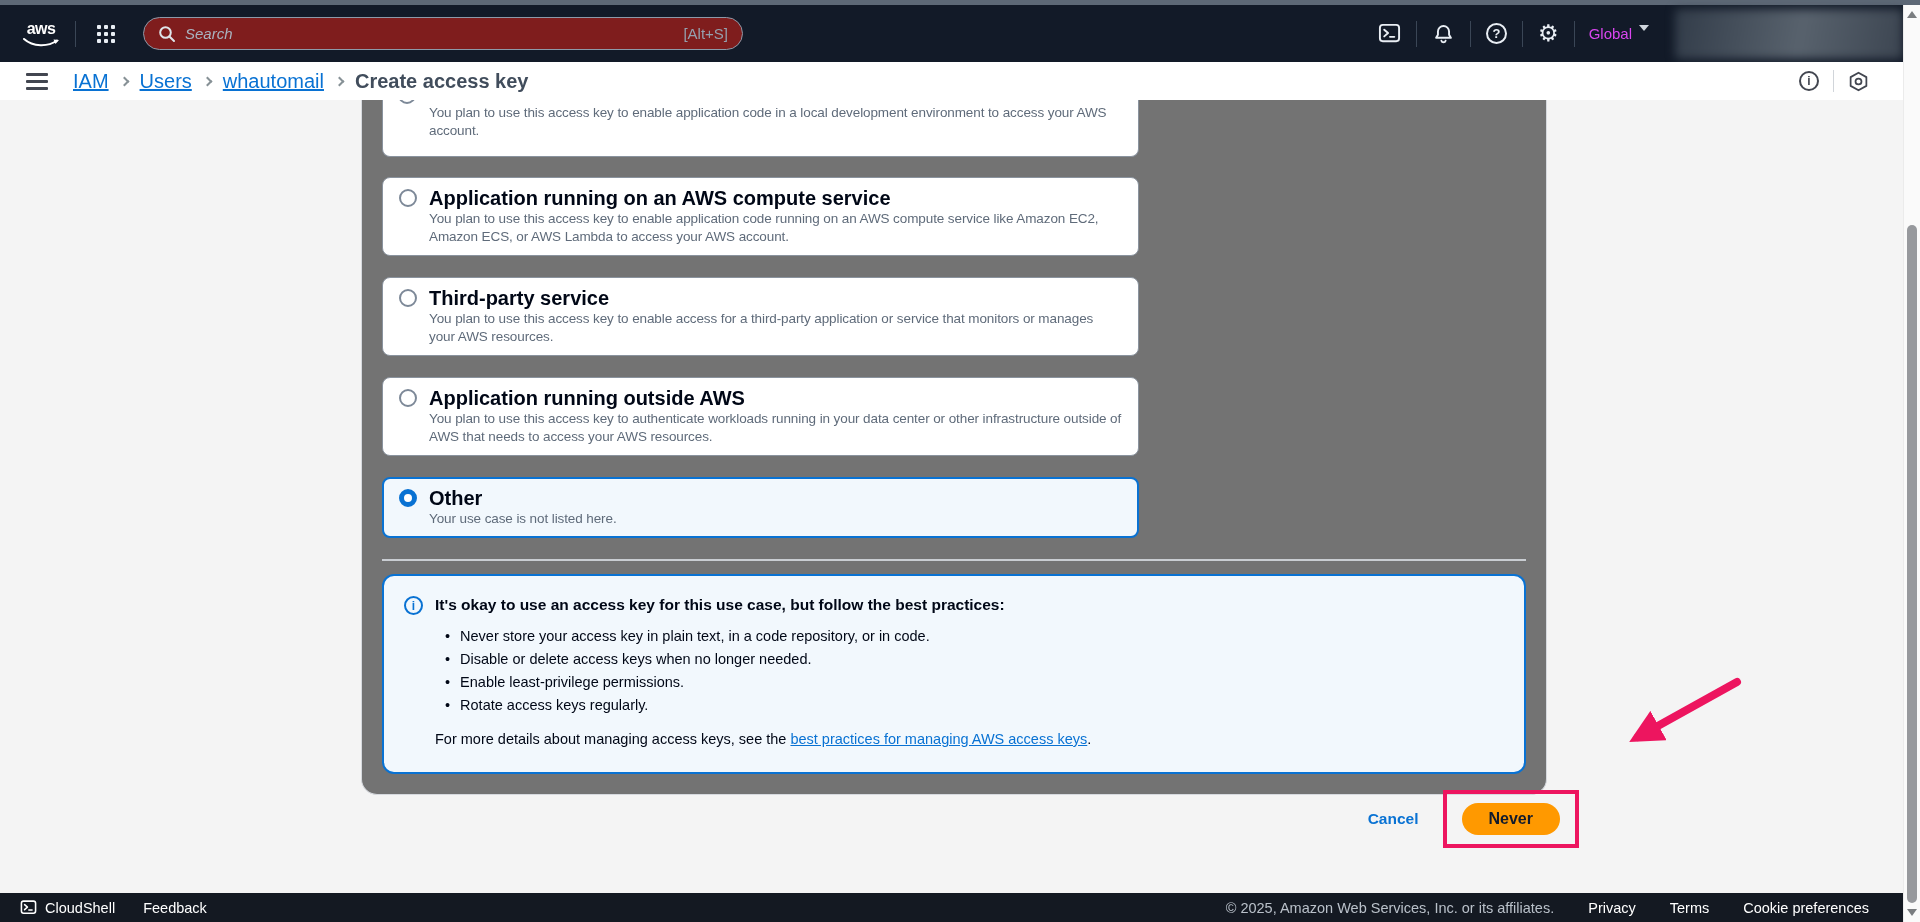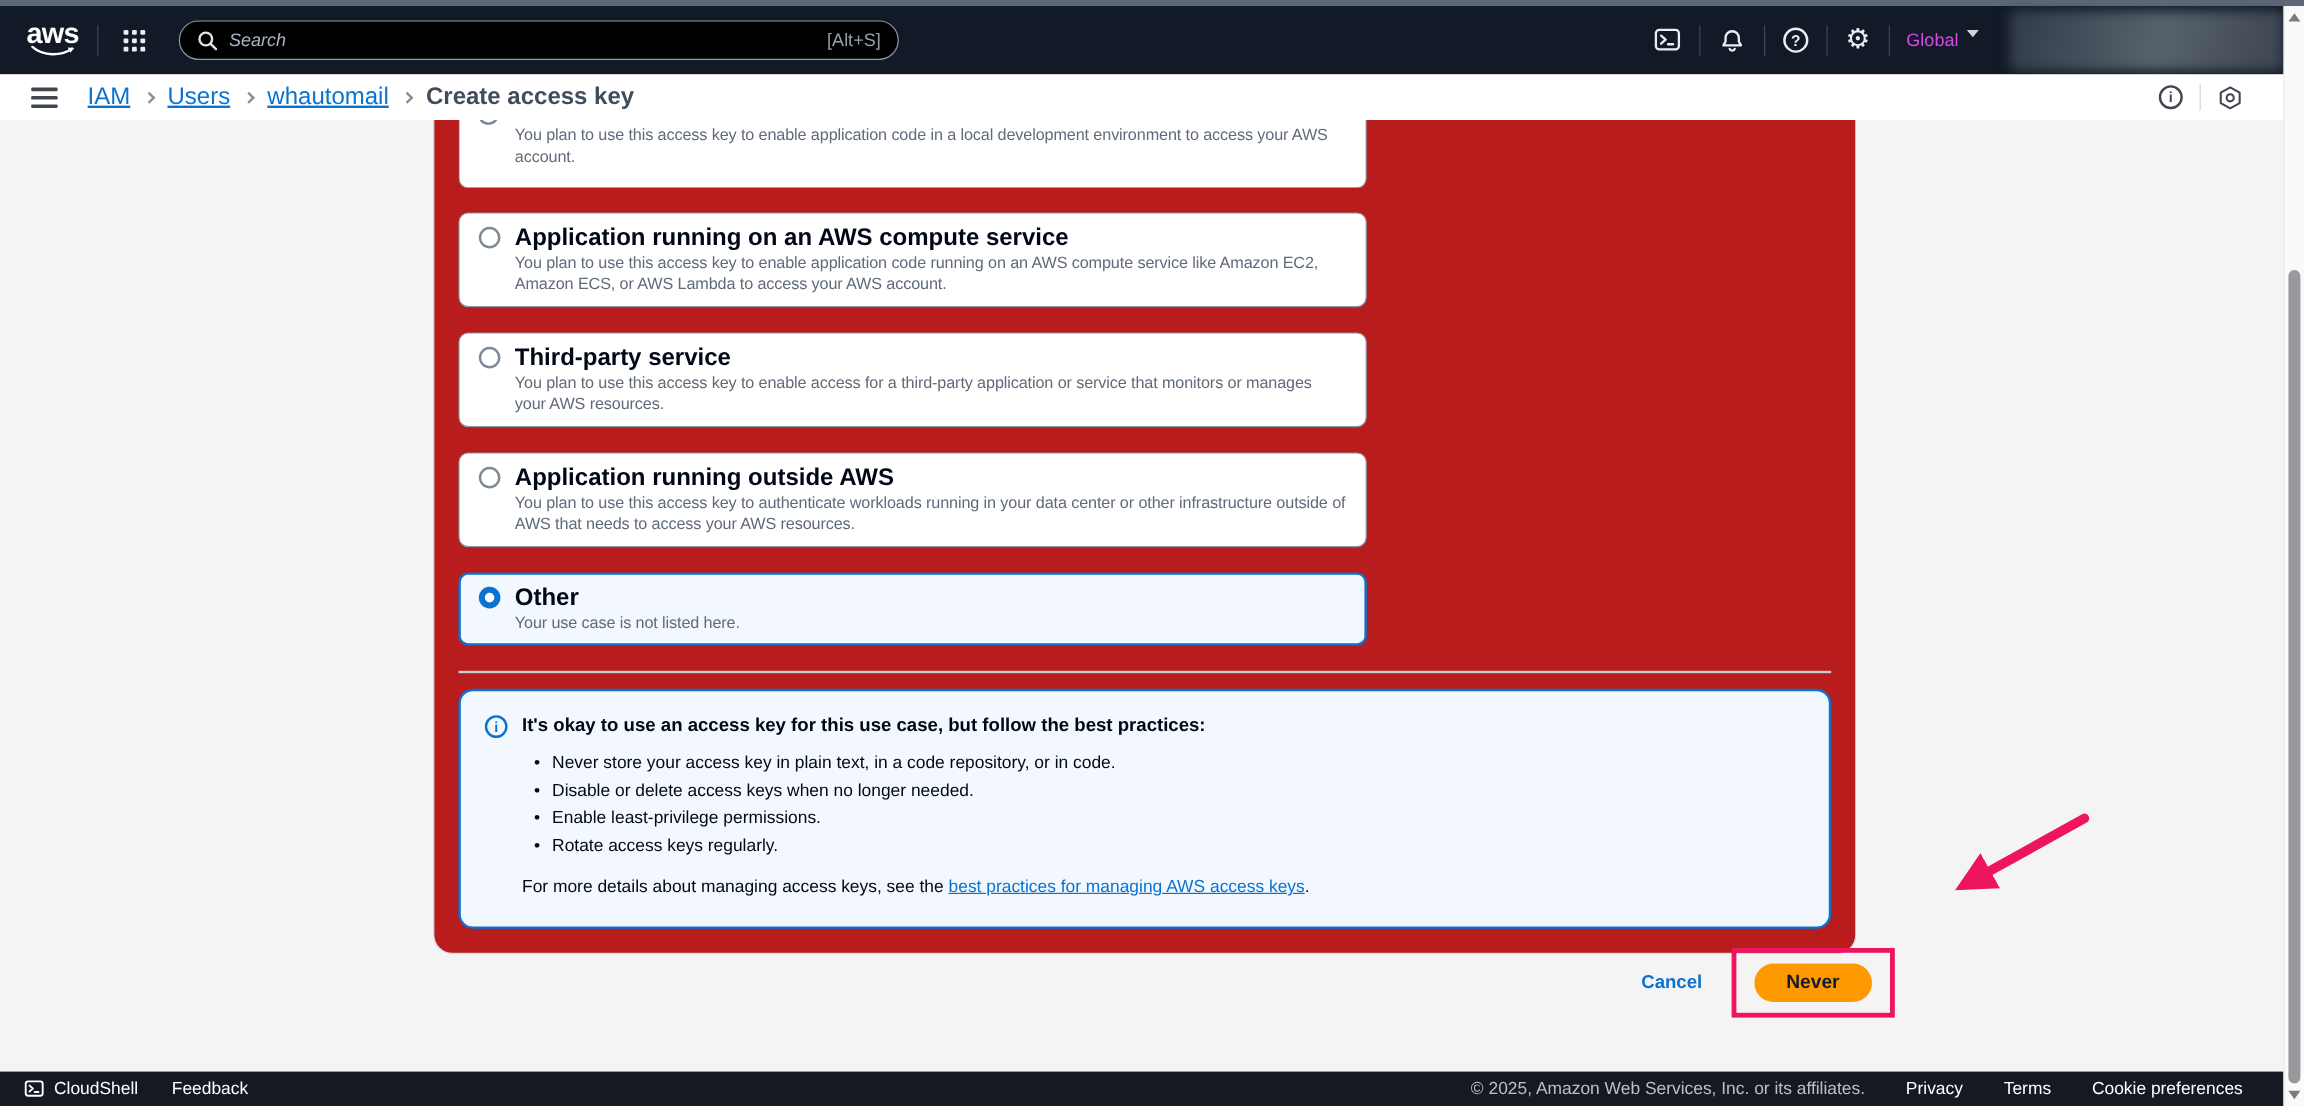--- a/index.html
+++ b/index.html
@@ -12,28 +12,28 @@
   }
   
   .top-strip { position:absolute; left:0; top:0; width:1920px; height:5px; background:#5d6876; }
 
   
   .topbar {
     position:absolute; left:0; top:5px; width:1903px; height:57px;
     background:#121a28; display:flex; align-items:center;
   }
   .aws-logo { margin-left:22px; display:flex; flex-direction:column; align-items:center; cursor:pointer; }
-  .aws-logo .aws-txt { color:#fff; font-weight:700; font-size:24px; letter-spacing:-0.5px; line-height:18px; }
+  .aws-logo .aws-txt { color:#fff; font-weight:700; font-size:16px; letter-spacing:-0.5px; line-height:18px; }
   .tb-div { width:1px; height:26px; background:#3a4656; }
   .tb-div.logo-div { margin-left:15px; }
   .apps-grid { margin-left:17px; display:grid; grid-template-columns:repeat(3,4px); grid-template-rows:repeat(3,4px); gap:3px; cursor:pointer; padding:4px; }
   .apps-grid span { background:#e9eef4; border-radius:1px; }
   .search {
     margin-left:24px; width:600px; height:33px; border:1px solid #8d99a8; border-radius:17px;
-    display:flex; align-items:center; padding:0 14px; gap:9px; background:#000000;
+    display:flex; align-items:center; padding:0 14px; gap:9px; background:#7f1d1d;
   }
   .search input {
     flex:1; background:transparent; border:none; outline:none;
     color:#e9eef4; font-size:15px; font-family:inherit;
   }
   .search input::placeholder { font-style:italic; color:#a9b3bf; }
   .search .shortcut { color:#95a0ae; font-size:15px; }
   .tb-right { margin-left:auto; display:flex; align-items:center; }
   .tb-icon { padding:0 15px; display:flex; align-items:center; cursor:pointer; }
   .gear-glyph { font-family:"DejaVu Sans",sans-serif; color:#e9eef4; font-size:23px; line-height:23px; }
@@ -64,21 +64,21 @@
   .info-circle {
     width:20px; height:20px; border:2px solid #424650; border-radius:50%;
     color:#424650; font-size:12px; font-weight:700; display:flex; align-items:center; justify-content:center; cursor:pointer;
   }
   .bc-div { width:1px; height:22px; background:#d1d5da; }
 
   
   .page { position:absolute; left:0; top:100px; width:1903px; height:793px; background:#f4f4f4; }
   .card {
     position:absolute; left:361px; top:0; width:1186px;
-    background:#b91c1c; border:1px solid #d6d9de; border-top:none;
+    background:#737373; border:1px solid #d6d9de; border-top:none;
     border-radius:0 0 16px 16px; padding:0 20px 20px;
   }
   .tiles { width:757px; }
   .tile {
     position:relative; border:1px solid #8a939e; border-radius:8px; background:#fff;
     padding:9px 16px; margin-bottom:21px; cursor:pointer;
   }
   .tile-head { display:flex; align-items:center; gap:12px; }
   .radio { width:18px; height:18px; border-radius:50%; border:2px solid #7d8998; background:#fff; flex:none; cursor:pointer; }
   .tile-title { font-size:20px; font-weight:700; color:#000716; line-height:22px; }

